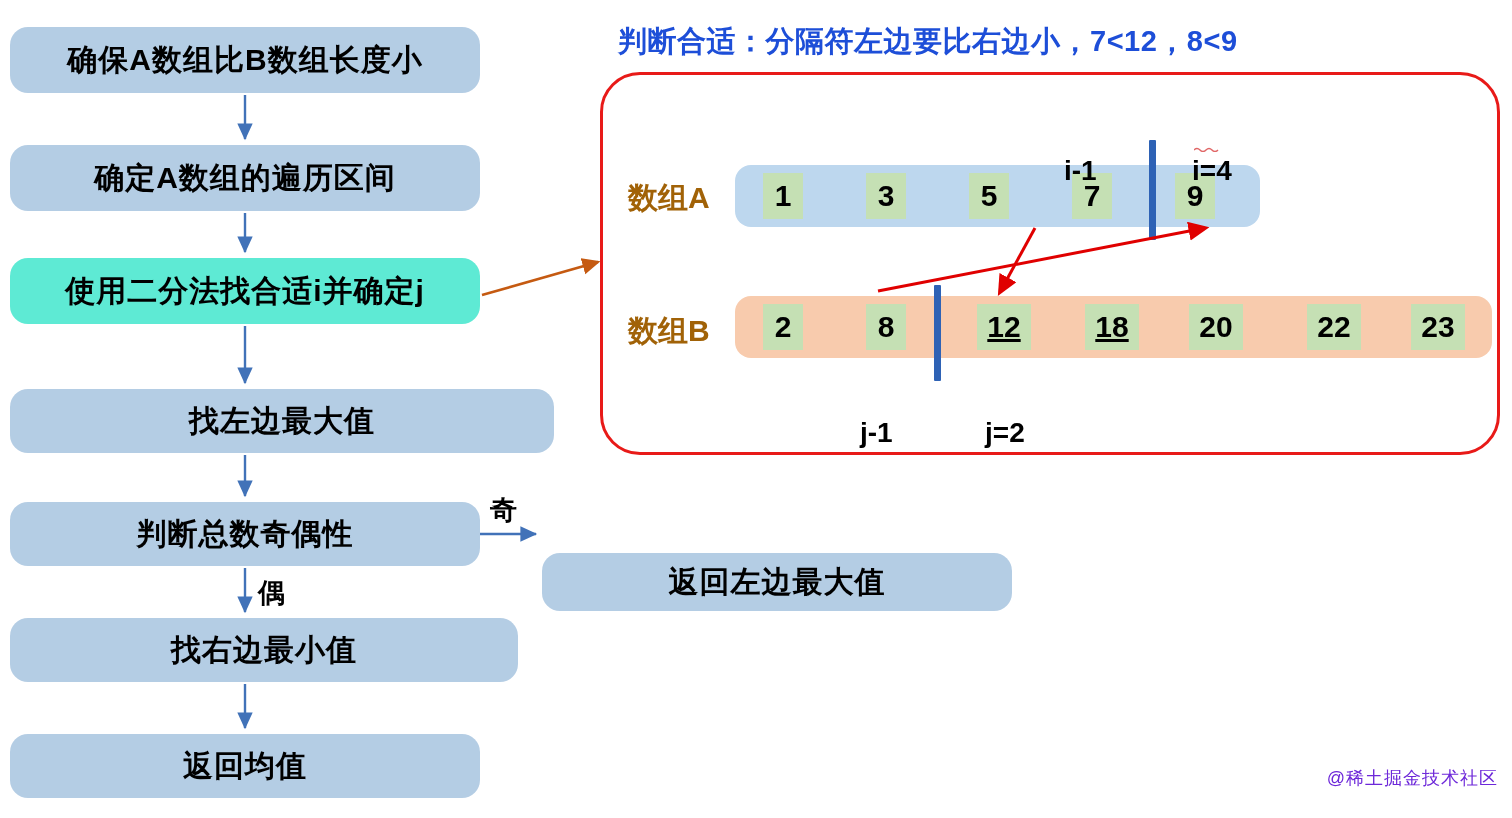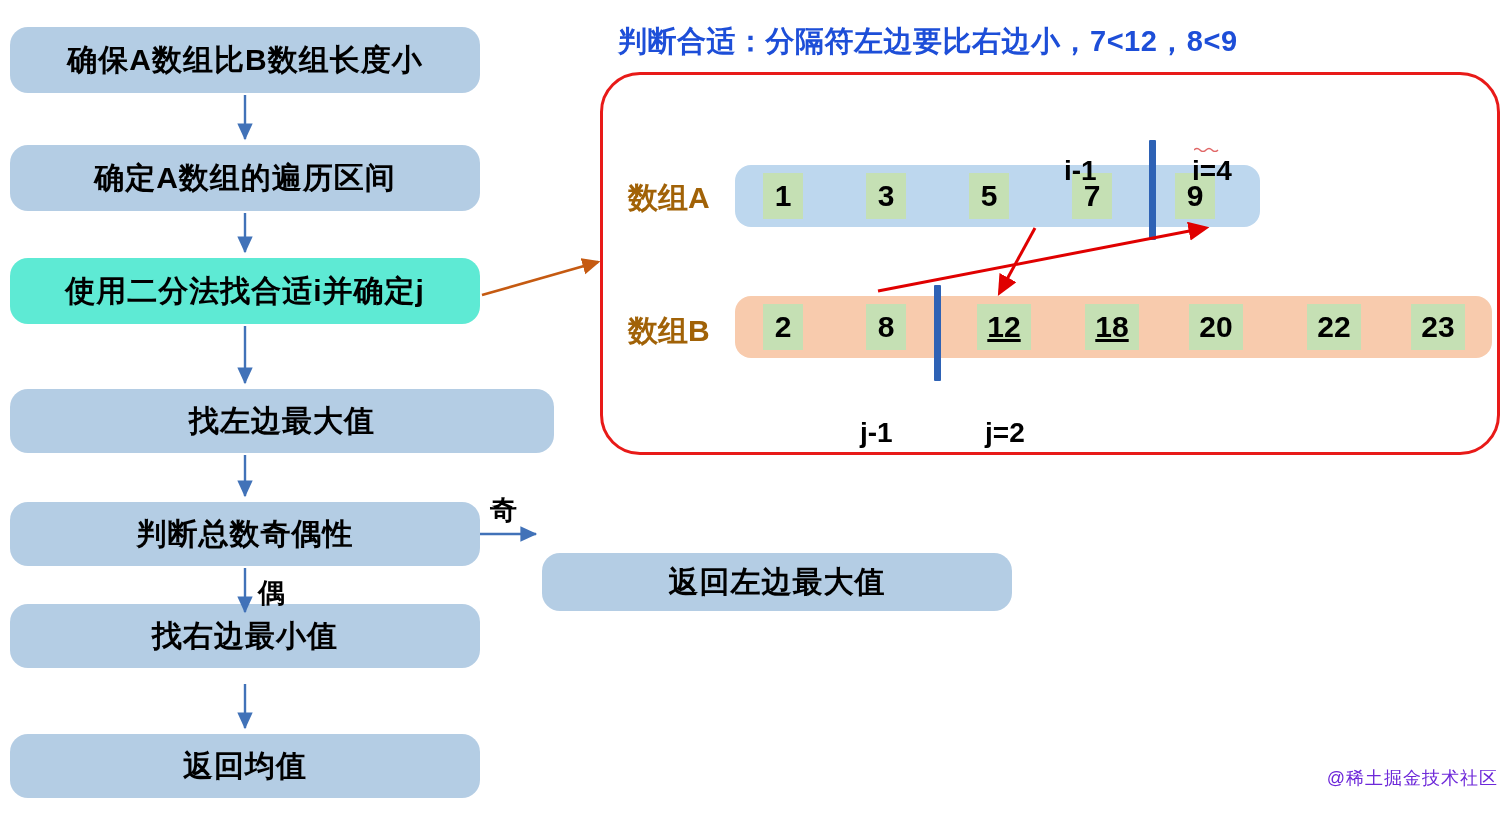--- a/index.html
+++ b/index.html
@@ -33,21 +33,21 @@
     white-space: nowrap;
   }
   .node-blue { background: #b4cde4; }
   .node-orange { background: #5eead4; }
 
   .flow-node-1 { left: 10px;  top: 27px;  width: 470px; height: 66px;  font-size: 30px; }
   .flow-node-2 { left: 10px;  top: 145px; width: 470px; height: 66px;  font-size: 30px; }
   .flow-node-3 { left: 10px;  top: 258px; width: 470px; height: 66px;  font-size: 30px; }
   .flow-node-4 { left: 10px;  top: 389px; width: 544px; height: 64px;  font-size: 30px; }
   .flow-node-5 { left: 10px;  top: 502px; width: 470px; height: 64px;  font-size: 30px; }
-  .flow-node-6 { left: 10px;  top: 604px; width: 470px; height: 64px;  font-size: 30px; }
+  .flow-node-6 { left: 10px;  top: 618px; width: 508px; height: 64px;  font-size: 30px; }
   .flow-node-7 { left: 10px;  top: 734px; width: 470px; height: 64px;  font-size: 30px; }
   .flow-node-8 { left: 542px; top: 505px; width: 470px; height: 58px;  font-size: 30px; margin-top: 48px; }
 
   .edge-label {
     position: absolute;
     font-size: 27px;
     font-weight: 700;
     color: #000;
     white-space: nowrap;
   }

